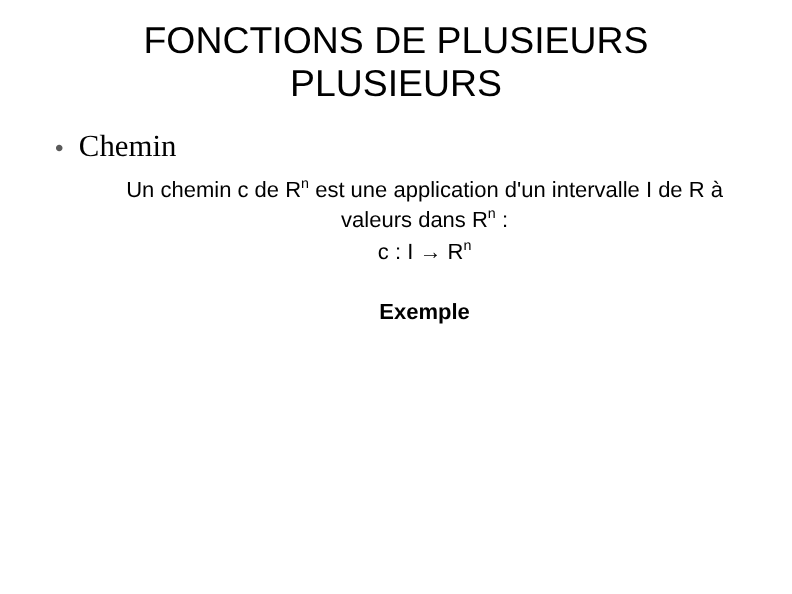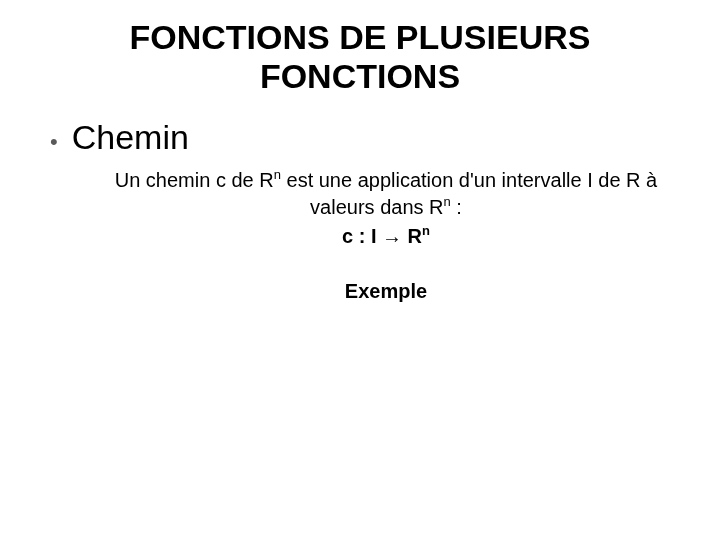--- a/index.html
+++ b/index.html
@@ -7,61 +7,62 @@
     width: 720px;
     height: 540px;
     background: #fff;
     font-family: Arial, Helvetica, sans-serif;
     color: #000;
     padding: 18px 40px 0 40px;
   }
   .title {
     text-align: center;
     font-size: 34px;
-    font-weight: 700;
+    font-weight: 400;
     line-height: 1.15;
     margin-bottom: 22px;
   }
   .section {
     margin-left: 10px;
   }
   .bullet-row {
     display: flex;
     align-items: baseline;
     font-size: 26px;
     margin-bottom: 10px;
   }
   .bullet {
     color: #5a5a5a;
     font-size: 22px;
     margin-right: 14px;
     line-height: 1;
   }
   .bullet-label {
-    font-size: 34px;
+    font-size: 28px;
+    font-family: Liberation Serif, serif;
   }
   .body {
     margin-left: 42px;
     font-size: 20px;
     line-height: 1.35;
   }
   .para { margin-bottom: 2px; text-align: center; }
-  .indent-line { padding-left: 0; font-weight: bold; }
+  .indent-line { padding-left: 0; }
   .map-indent { padding-left: 34px; }
   sup { font-size: 0.65em; vertical-align: super; line-height: 0; }
   sub { font-size: 0.65em; vertical-align: sub; line-height: 0; }
   .example-block { margin-top: 28px; }
   .example-label { font-weight: bold; }
 </style>
 </head>
 <body>
 
 <div class="title">
   <span>FONCTIONS DE PLUSIEURS</span><br>
-  <span>FONCTIONS</span>
+  <span>PLUSIEURS</span>
 </div>
 
 <div class="section">
   <div class="bullet-row">
     <span class="bullet">•</span>
     <span class="bullet-label">Chemin</span>
   </div>
 
   <div class="body">
     <div class="para">

